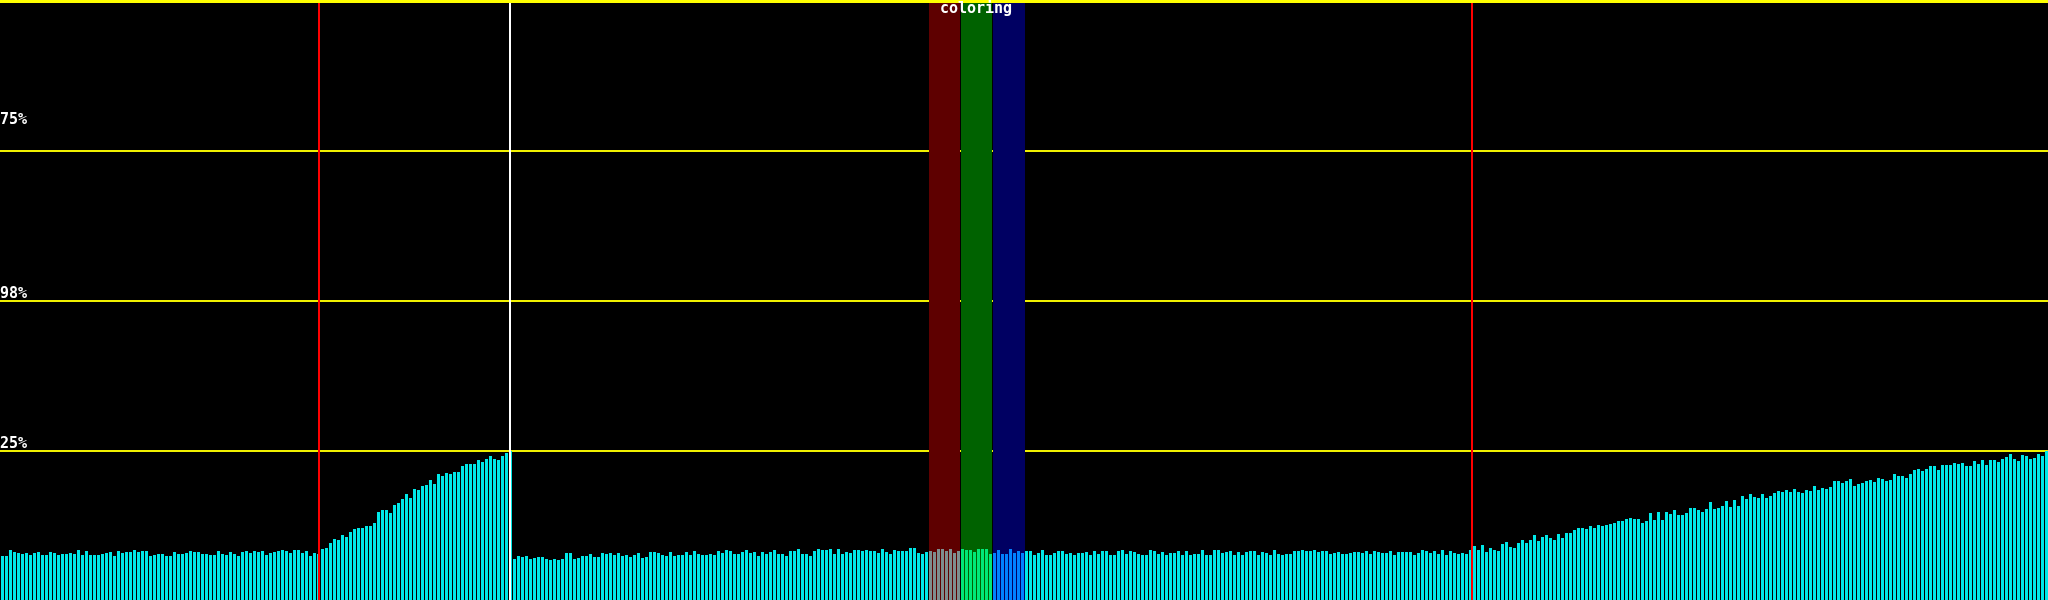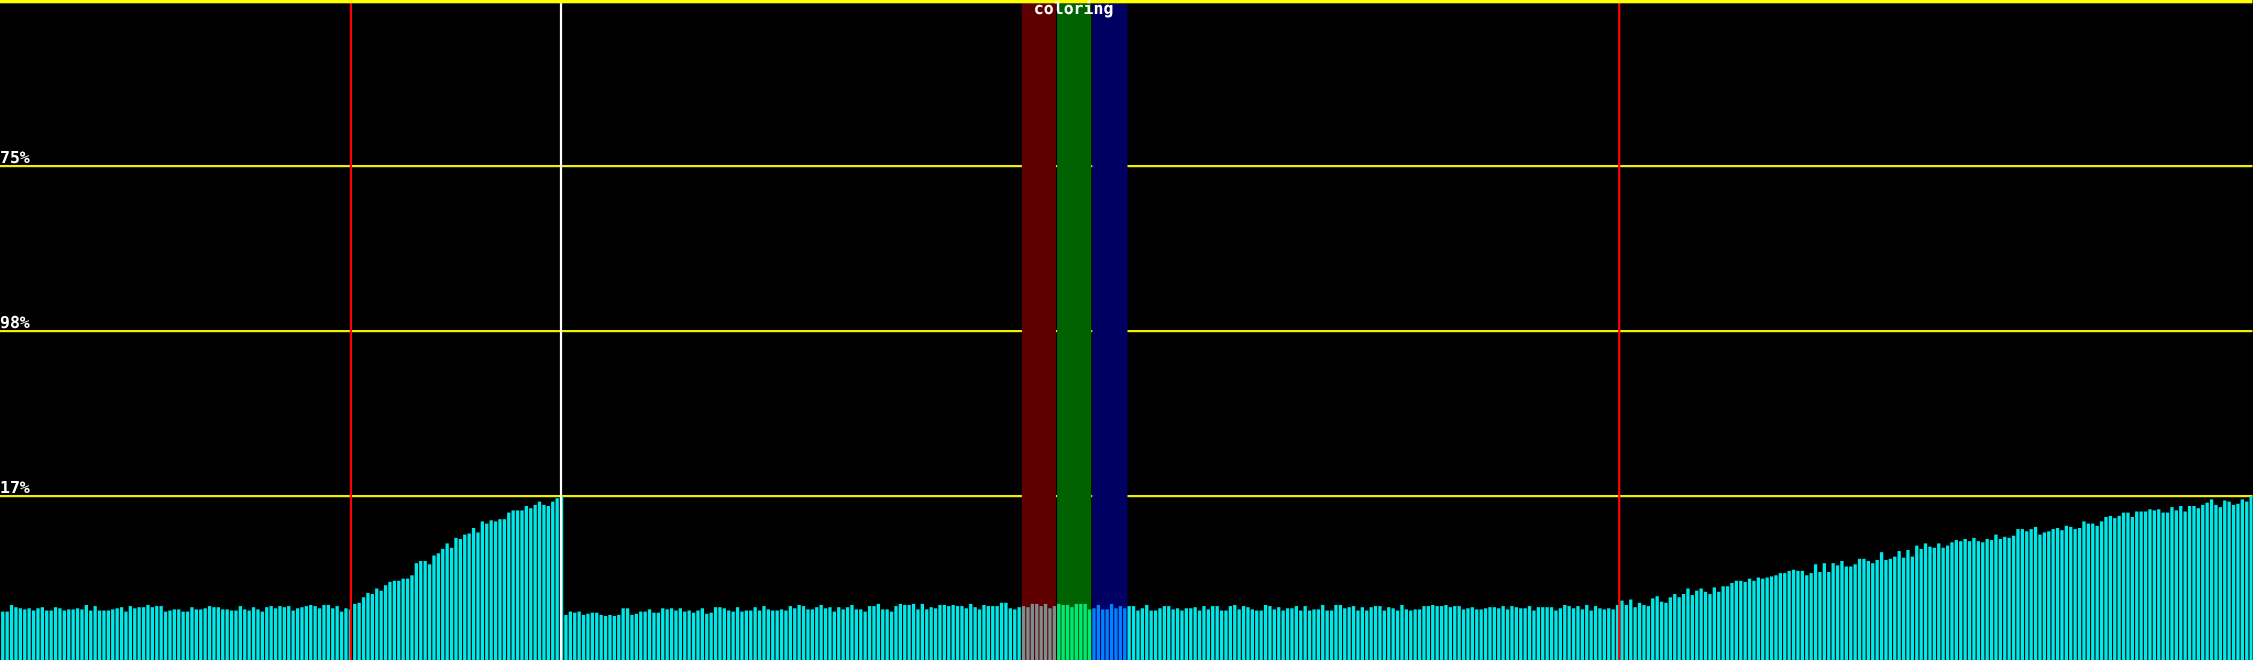--- a/index.html
+++ b/index.html
@@ -555,18 +555,18 @@
       <div class="bar" style="left: 2037px; width: 3px; top: 454px; height: 146px; background: rgb(0, 232, 232);"></div>
       <div class="bar" style="left: 2041px; width: 3px; top: 456px; height: 144px; background: rgb(0, 232, 232);"></div>
       <div class="bar" style="left: 2045px; width: 3px; top: 451px; height: 149px; background: rgb(0, 232, 232);"></div>
     </div>
   <div id="markers-layer">
       <div class="marker" style="left: 318px; width: 2px; background: rgb(255, 0, 0);"></div>
       <div class="marker" style="left: 509px; width: 2px; background: rgb(255, 255, 255);"></div>
       <div class="marker" style="left: 1471px; width: 2px; background: rgb(255, 0, 0);"></div>
     </div>
   <div id="ticklabels-layer">
-      <div class="ticklabel" style="bottom: 450px;">75%</div>
+      <div class="ticklabel" style="bottom: 474px;">75%</div>
       <div class="ticklabel" style="bottom: 300px;">98%</div>
-      <div class="ticklabel" style="bottom: 150px;">17%</div>
+      <div class="ticklabel" style="bottom: 150px;">25%</div>
     </div>
   <div class="annotation" style="left: 976px; top: 1px; color: rgb(255, 255, 255);">coloring</div>
 </div>
 
 </body></html>

